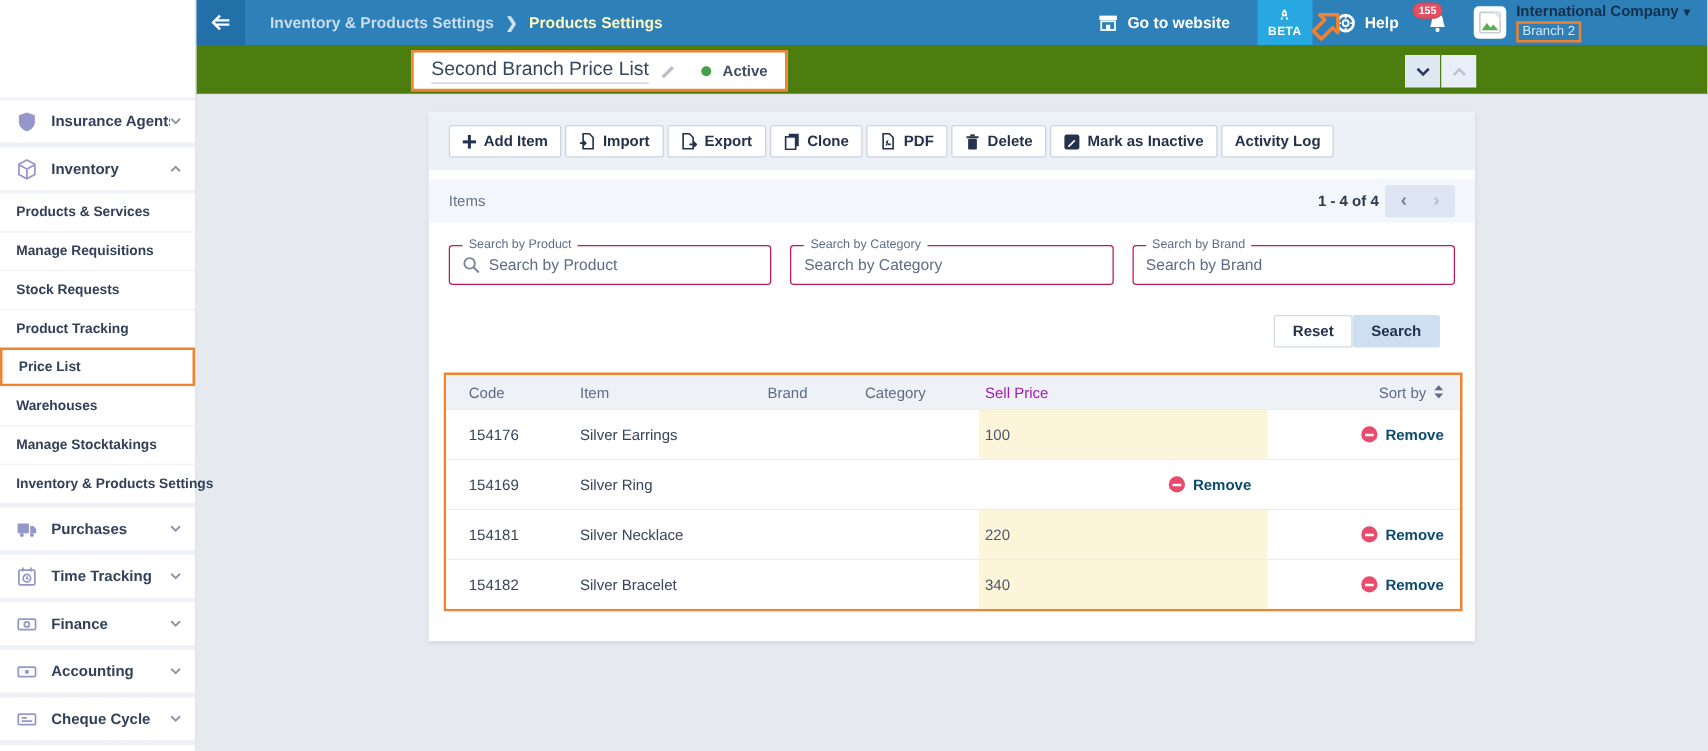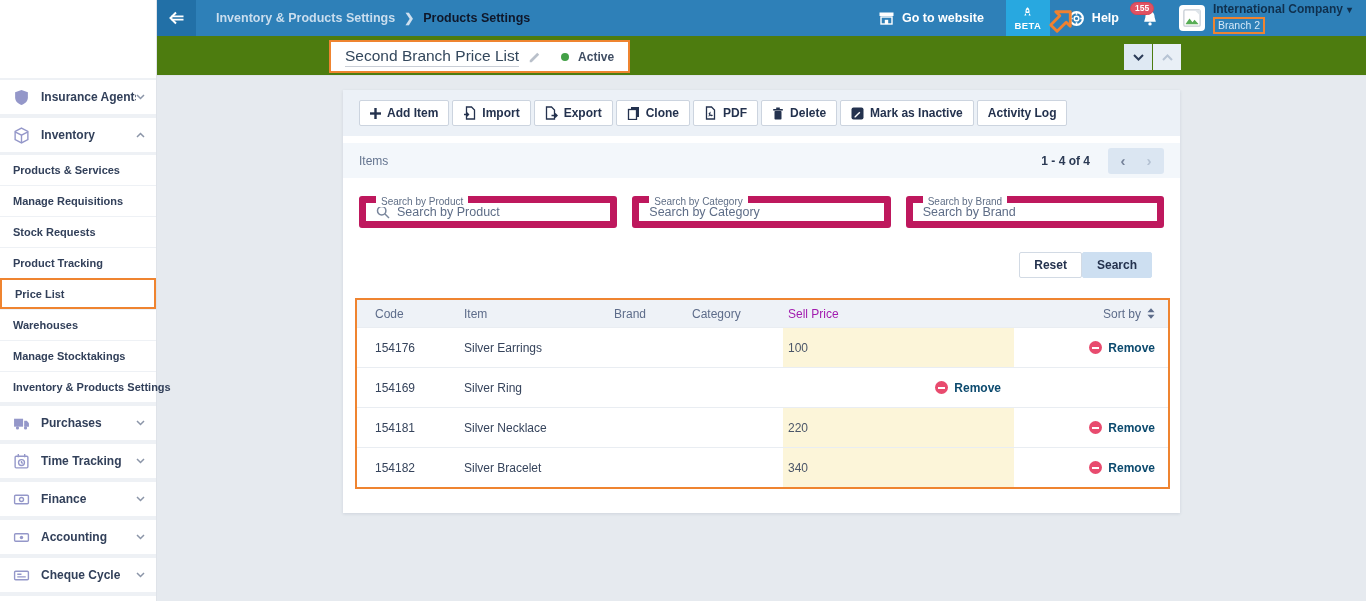--- a/index.html
+++ b/index.html
@@ -16,21 +16,21 @@
   .sub-item { height:31px; display:flex; align-items:center; padding:0 8px 0 13px; border-top:1px solid #eef1f5; font-size:11px; font-weight:bold; color:#32405a; background:#fff; cursor:pointer; white-space:nowrap; }
   .sub-item.active { border:2px solid #ef8430; }
   svg { display:block; }
 
   
   .topbar { position:absolute; left:157px; top:0; width:1209px; height:36px; background:#2e80b8; display:flex; align-items:center; color:#fff; z-index:2; }
   .back-btn { width:39px; height:36px; background:#2270a7; display:flex; align-items:center; justify-content:center; cursor:pointer; flex:0 0 39px; }
   .breadcrumb { display:flex; align-items:center; margin-left:20px; font-size:12.5px; font-weight:bold; }
   .bc-parent { color:#c9ddee; cursor:pointer; }
   .bc-sep { margin:0 9px; color:#cfe0ef; font-size:12px; }
-  .bc-current { color:#0f172a; }
+  .bc-current { color:#fef9c3; }
   .tb-right { margin-left:auto; display:flex; align-items:center; height:100%; }
   .tb-link { display:flex; align-items:center; gap:7px; font-size:12.5px; font-weight:bold; cursor:pointer; }
   .goto { margin-right:22px; }
   .beta-tab { width:44px; height:36px; background:#28a8e0; display:flex; flex-direction:column; align-items:center; justify-content:center; font-size:9.5px; font-weight:bold; letter-spacing:.4px; cursor:pointer; }
   .help { margin:0 22px 0 18px; }
   .bell-wrap { position:relative; margin-right:20px; cursor:pointer; }
   .badge { position:absolute; top:-8px; left:-11px; background:#e05263; border:1px solid #d34757; color:#fff; font-size:8.5px; font-weight:bold; border-radius:8px; padding:1.5px 4px; line-height:1; }
   .avatar { width:26px; height:26px; background:#fff; border-radius:4px; display:flex; align-items:center; justify-content:center; margin-right:8px; cursor:pointer; }
   .company { display:flex; flex-direction:column; justify-content:center; padding-right:14px; cursor:pointer; }
   .company-name { font-size:12px; font-weight:bold; color:#10304e; white-space:nowrap; }
@@ -50,29 +50,29 @@
   .annot-arrow { position:absolute; left:1046px; top:1px; z-index:4; overflow:visible; }
 
   
   .card { position:absolute; left:343px; top:90px; width:837px; background:#fff; box-shadow:0 1px 3px rgba(40,60,90,.12); z-index:1; }
   .card-toolbar { background:#ecf1f7; padding:10px 16px; display:flex; gap:3px; }
   .tbtn { height:26px; display:inline-flex; align-items:center; gap:6px; background:#fff; border:1px solid #ccd4df; border-radius:2px; color:#24324e; font-size:12px; font-weight:bold; padding:0 10px; cursor:pointer; font-family:inherit; }
   .tbtn .ticon { color:#24324e; }
 
   .items-header { margin-top:7px; background:#f3f7fb; height:35px; display:flex; align-items:center; padding:0 16px; }
   .items-title { font-size:12px; color:#64748f; }
-  .items-right { margin-left:auto; display:flex; align-items:center; gap:18px; }
+  .items-right { margin-left:auto; display:flex; align-items:center; gap:5px; }
   .range-label { font-size:12px; font-weight:bold; color:#2b3a54; }
   .pager { background:#dbe6f2; border-radius:3px; height:26px; width:56px; display:flex; align-items:center; justify-content:center; }
   .pager span { width:26px; text-align:center; font-size:15px; font-weight:bold; cursor:pointer; line-height:24px; }
   .pg-prev { color:#76839a; }
   .pg-next { color:#b4c1d3; }
 
   .search-row { padding:18px 16px 0; display:flex; gap:15px; }
-  .field { position:relative; height:32px; border:7px solid #be185d; border-radius:3px; flex:1; display:flex; align-items:center; padding:0 10px; background:#fff; }
+  .field { position:relative; height:32px; border:1px solid #be185d; border-radius:3px; flex:1; display:flex; align-items:center; padding:0 10px; background:#fff; }
   .field .flabel { position:absolute; top:-7px; left:10px; background:#fff; padding:0 5px; font-size:10px; color:#5f6e86; }
   .field input { border:none; outline:none; flex:1; font-size:12.5px; color:#3c4b66; font-family:inherit; background:transparent; }
   .field input::placeholder { color:#5e6d87; opacity:1; }
   .ficon { margin-right:7px; flex:0 0 14px; }
 
   .actions-row { display:flex; justify-content:flex-end; gap:0; padding:24px 28px 6px 0; }
   .abtn { height:26px; font-size:12px; font-weight:bold; color:#24324e; border-radius:2px; cursor:pointer; font-family:inherit; padding:0 14px; }
   .abtn.reset { background:#fff; border:1px solid #d2dae4; }
   .abtn.search { background:#cddff1; border:1px solid #cddff1; }
 

